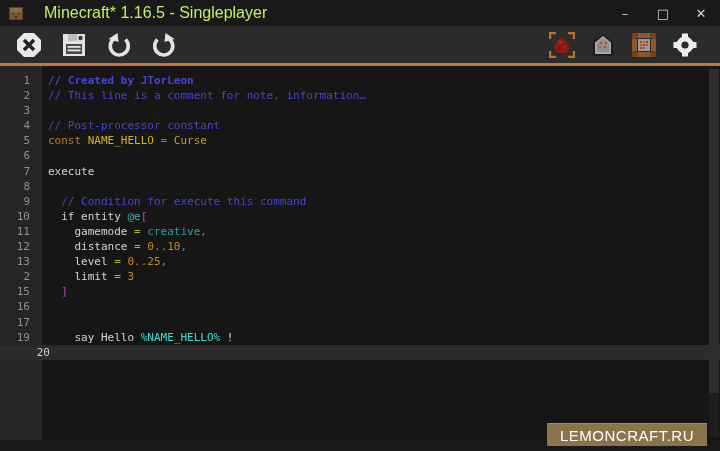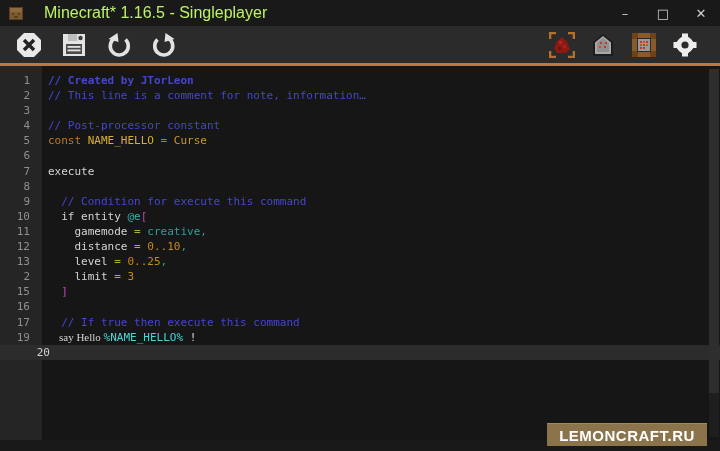--- a/index.html
+++ b/index.html
@@ -56,21 +56,21 @@
     background:#1e1e1e;
   }
   .vscroll-thumb { position:absolute; top:0; left:0; right:0; height:88%; background:#2e2e2e; }
   
   .bottombar { height:8px; background:#191919; }
   
   .watermark {
     position:absolute; right:13px; bottom:5px; height:16px; min-width:160px;
     background:#8b744b; border-top:1px solid #a08a5e;
     display:flex; align-items:center; justify-content:center;
-    color:#ffffff; font-size:15px; font-weight:bold; letter-spacing:0.5px;
+    color:#ffffff; font-size:15px; font-weight:normal; letter-spacing:0.5px;
     padding:11px 10px; z-index:5;
   }
 </style>
 </head>
 <body>
 
 <div class="window">
 
   <div class="titlebar">
     <svg class="app-icon" viewBox="0 0 16 16">
@@ -236,25 +236,24 @@
         <div class="line">
           <span class="gut">15</span>
           <span class="code"><span style="color: rgb(191, 70, 191);">  ]</span></span>
         </div>
         <div class="line">
           <span class="gut">16</span>
           <span class="code"></span>
         </div>
         <div class="line">
           <span class="gut">17</span>
-          <span class="code"><span style="color: rgb(69, 69, 210);">  // If true then execute this command</span></span>
         </div>
         <div class="line">
           <span class="gut">19</span>
-          <span class="code"><span style="color: rgb(212, 212, 212); font-family: Liberation Serif, serif;">    say Hello </span><span style="color: rgb(73, 214, 214);">%NAME_HELLO%</span><span style="color: rgb(212, 212, 212);"> !</span></span>
+          <span class="code"><span style="color: rgb(212, 212, 212);">    say Hello </span><span style="color: rgb(73, 214, 214);">%NAME_HELLO%</span><span style="color: rgb(212, 212, 212);"> !</span></span>
         </div>
         <div class="line active">
           <span class="gut">20</span>
           <span class="code"></span>
         </div>
       </div>
     <div class="vscrollbar">
       <div class="vscroll-thumb"></div>
     </div>
   </div>

